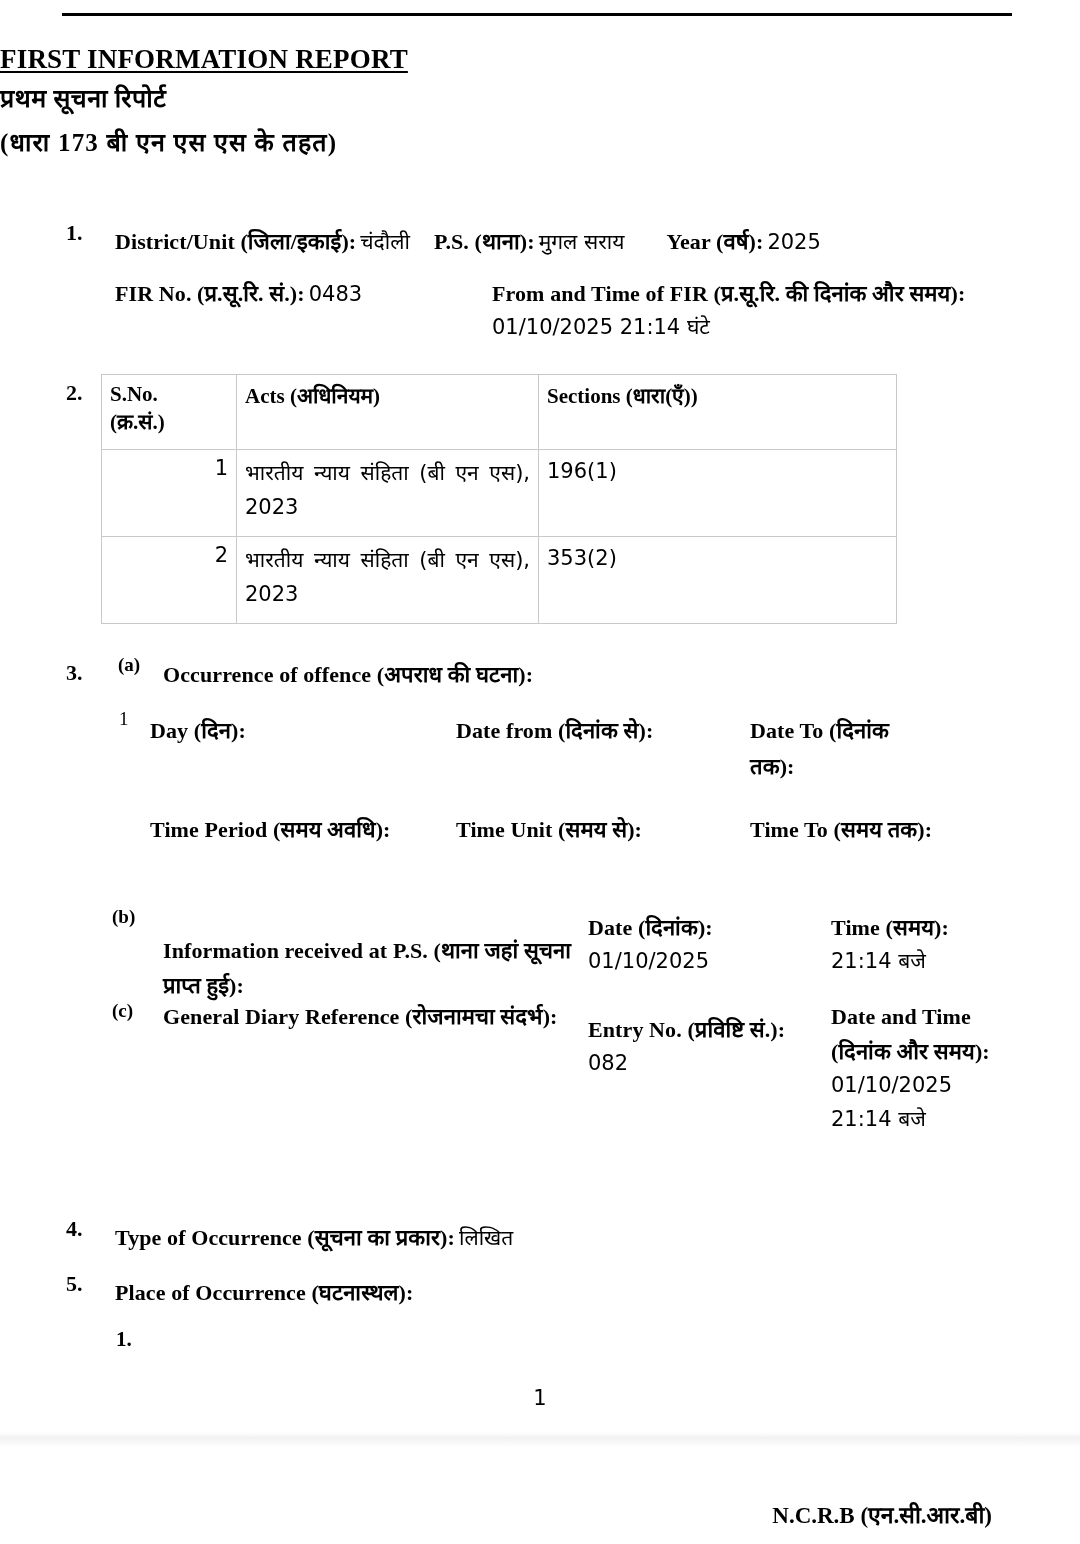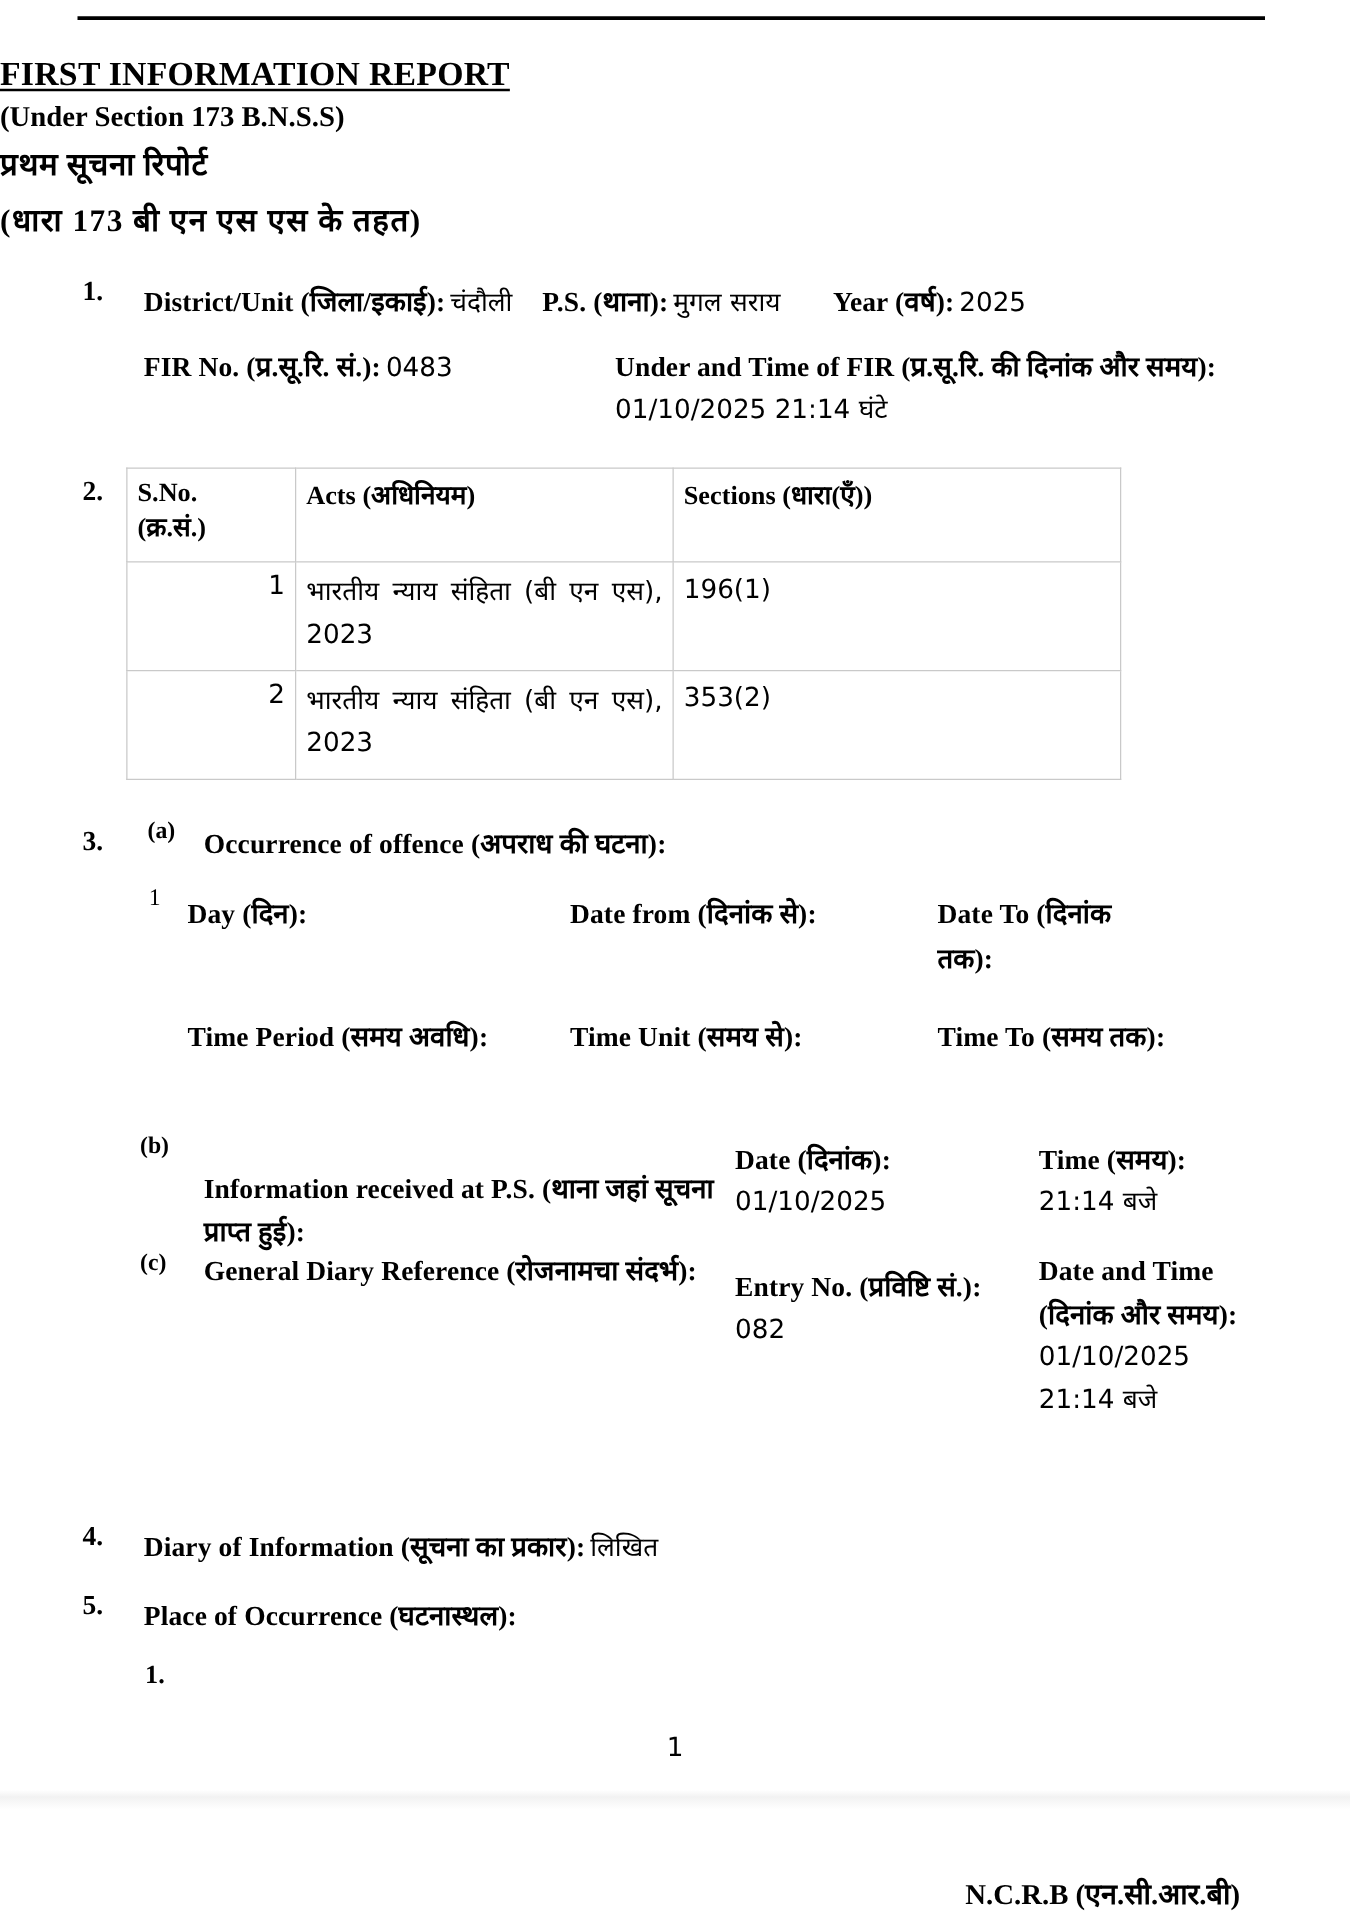--- a/index.html
+++ b/index.html
@@ -205,21 +205,20 @@
 </style>
 </head>
 <body>
 
 <div class="page">
 
   <div class="top-rule"></div>
 
   <div class="title-block">
     <div class="title-main">FIRST INFORMATION REPORT</div>
-    <div class="title-sub">(Under Section 173 B.N.S.S)</div>
     <div class="title-hi1">प्रथम सूचना रिपोर्ट</div>
     <div class="title-hi2">(धारा 173 बी एन एस एस के तहत)</div>
   </div>
 
   <div class="num" style="left:66px; top:220px;">1.</div>
 
   <div class="s1-line1">
     <span class="lbl">District/Unit (जिला/इकाई):</span>
     <span class="val">चंदौली</span>
     <span class="gap-sm"></span>
@@ -229,21 +228,21 @@
     <span class="lbl">Year (वर्ष):</span>
     <span class="val">2025</span>
   </div>
 
   <div class="s1-line2">
     <span class="lbl">FIR No. (प्र.सू.रि. सं.):</span>
     <span class="val">0483</span>
   </div>
 
   <div class="s1-firdate">
-    <span class="lbl">Under and Time of FIR (प्र.सू.रि. की दिनांक और समय):</span>
+    <span class="lbl">From and Time of FIR (प्र.सू.रि. की दिनांक और समय):</span>
     <span class="val">01/10/2025 21:14 घंटे</span>
   </div>
 
   <div class="num" style="left:66px; top:380px;">2.</div>
 
   <table class="acts-table">
     <thead>
       <tr>
         <th class="col-sno">
           <div class="th-sno">S.No.</div>
@@ -317,21 +316,21 @@
     <span class="val">082</span>
   </div>
   <div class="s3c-c3">
     <div class="lbl">Date and Time (दिनांक और समय):</div>
     <div class="val">01/10/2025</div>
     <div class="val">21:14 बजे</div>
   </div>
 
   <div class="num" style="left:66px; top:1216px;">4.</div>
   <div class="s4-line">
-    <span class="lbl">Diary of Information (सूचना का प्रकार):</span>
+    <span class="lbl">Type of Occurrence (सूचना का प्रकार):</span>
     <span class="val">लिखित</span>
   </div>
 
   <div class="num" style="left:66px; top:1271px;">5.</div>
   <div class="s5-line">
     <span class="lbl">Place of Occurrence (घटनास्थल):</span>
   </div>
   <div class="s5-item">1.</div>
 
   <div class="page-no val">1</div>

